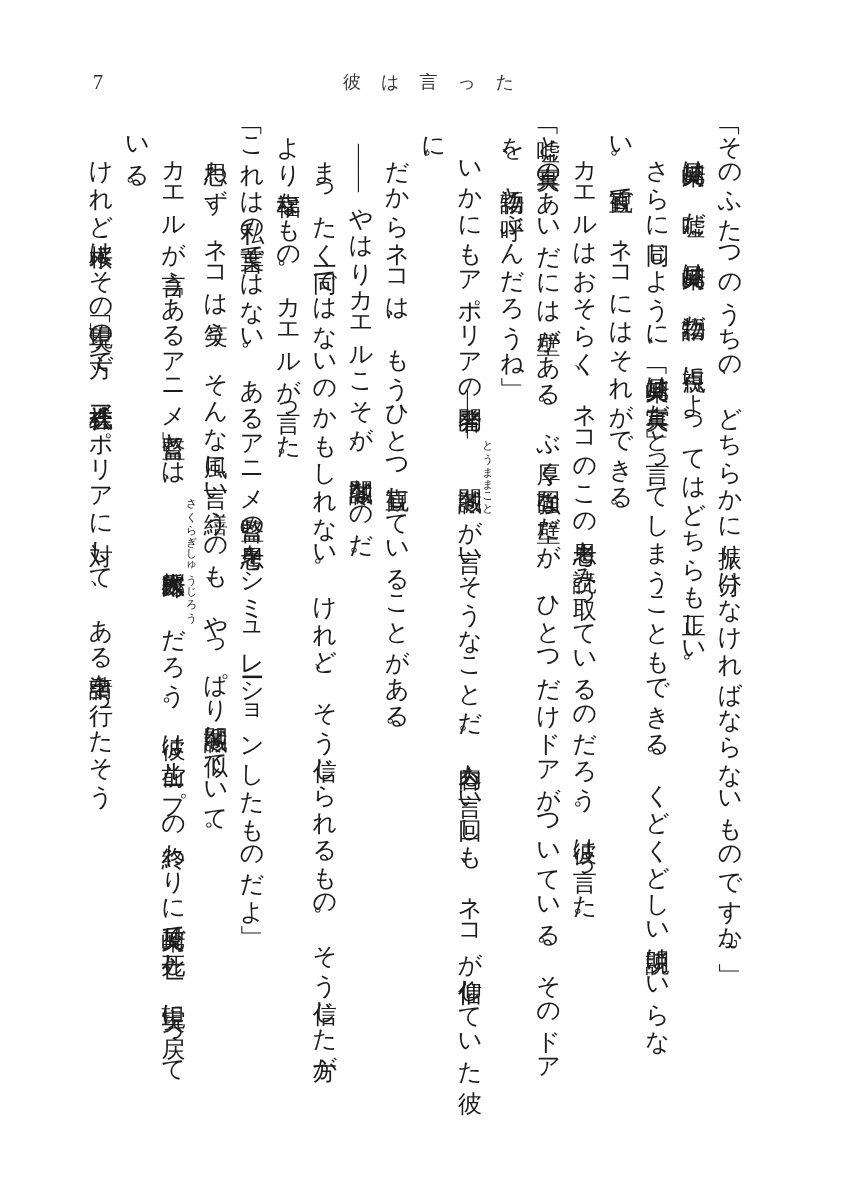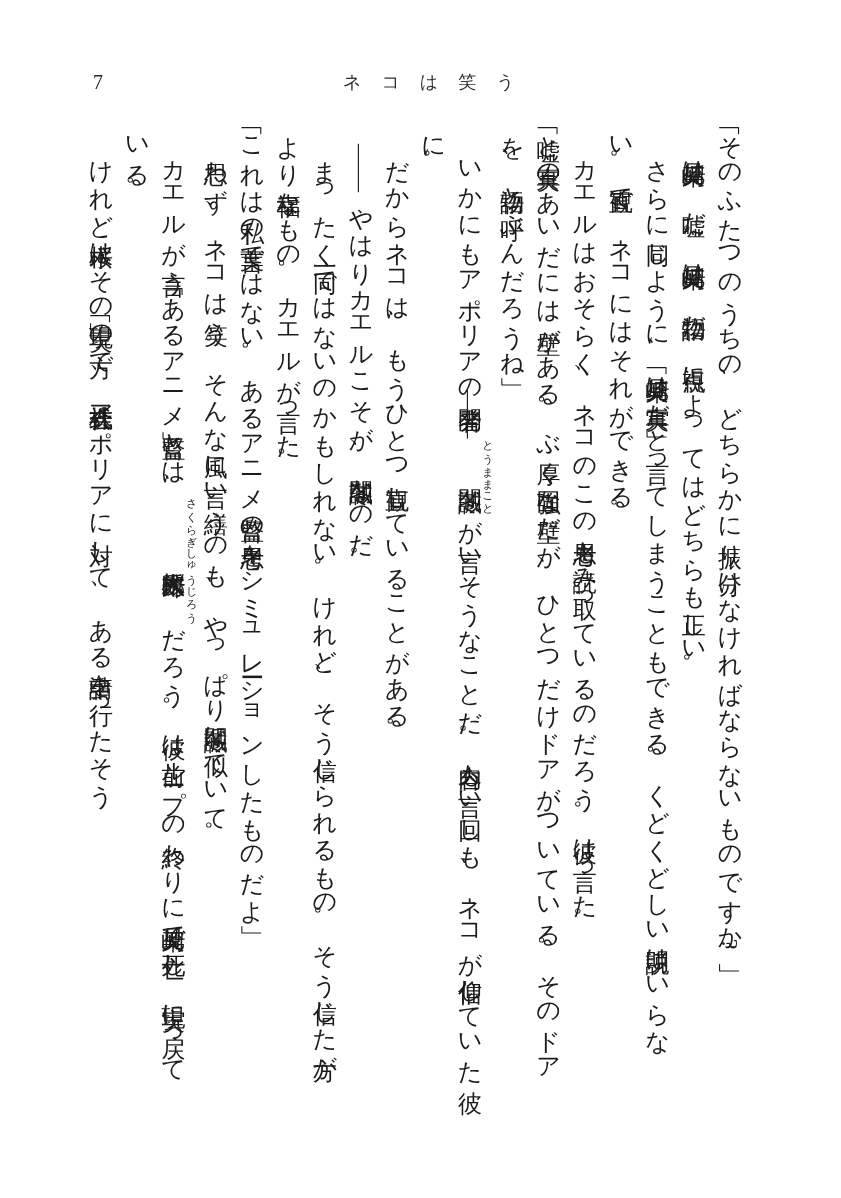--- a/index.html
+++ b/index.html
@@ -67,21 +67,21 @@
     letter-spacing: 0;
     color: #1c1c1c;
     font-family: "Liberation Serif", "DejaVu Serif", serif;
   }
 </style>
 </head>
 <body>
 
 <div class="page">
   <span class="page-number">7</span>
-  <span class="running-head">ネコは笑う</span>
+  <span class="running-head">彼は言った</span>
   <div class="body-text" id="body-text">
       <p class="para">「そのふたつのうちの、どちらかに振り分けなければならないものですか?」</p>
       <p class="para indent">架見崎は、嘘だ。架見崎は、物語だ。視点によってはどちらも正しい。</p>
       <p class="para indent">さらに同じように、「架見崎は真実だ」と言ってしまうこともできる。くどくどしい説明はいらない。直観で、ネコにはそれができる。</p>
       <p class="para indent">カエルはおそらく、ネコのこの思考も読み取っているのだろう。彼は言った。</p>
       <p class="para">「嘘と真実のあいだには壁がある。ぶ厚く強固な壁だが、ひとつだけドアがついている。そのドアを、物語と呼ぶんだろうね」</p>
       <p class="para indent">いかにもアポリアの開発者——<ruby>冬間誠<rt>とうままこと</rt></ruby>が言いそうなことだ。内容も言い回しも、ネコが信仰していた彼に。</p>
       <p class="para indent">だからネコは、もうひとつ直観していることがある。</p>
       <p class="para indent">——やはりカエルこそが、冬間誠なのだ。</p>
       <p class="para indent">まったく同一ではないのかもしれない。けれど、そう信じられるもの。そう信じた方がより幸福なもの。カエルが言った。</p>

